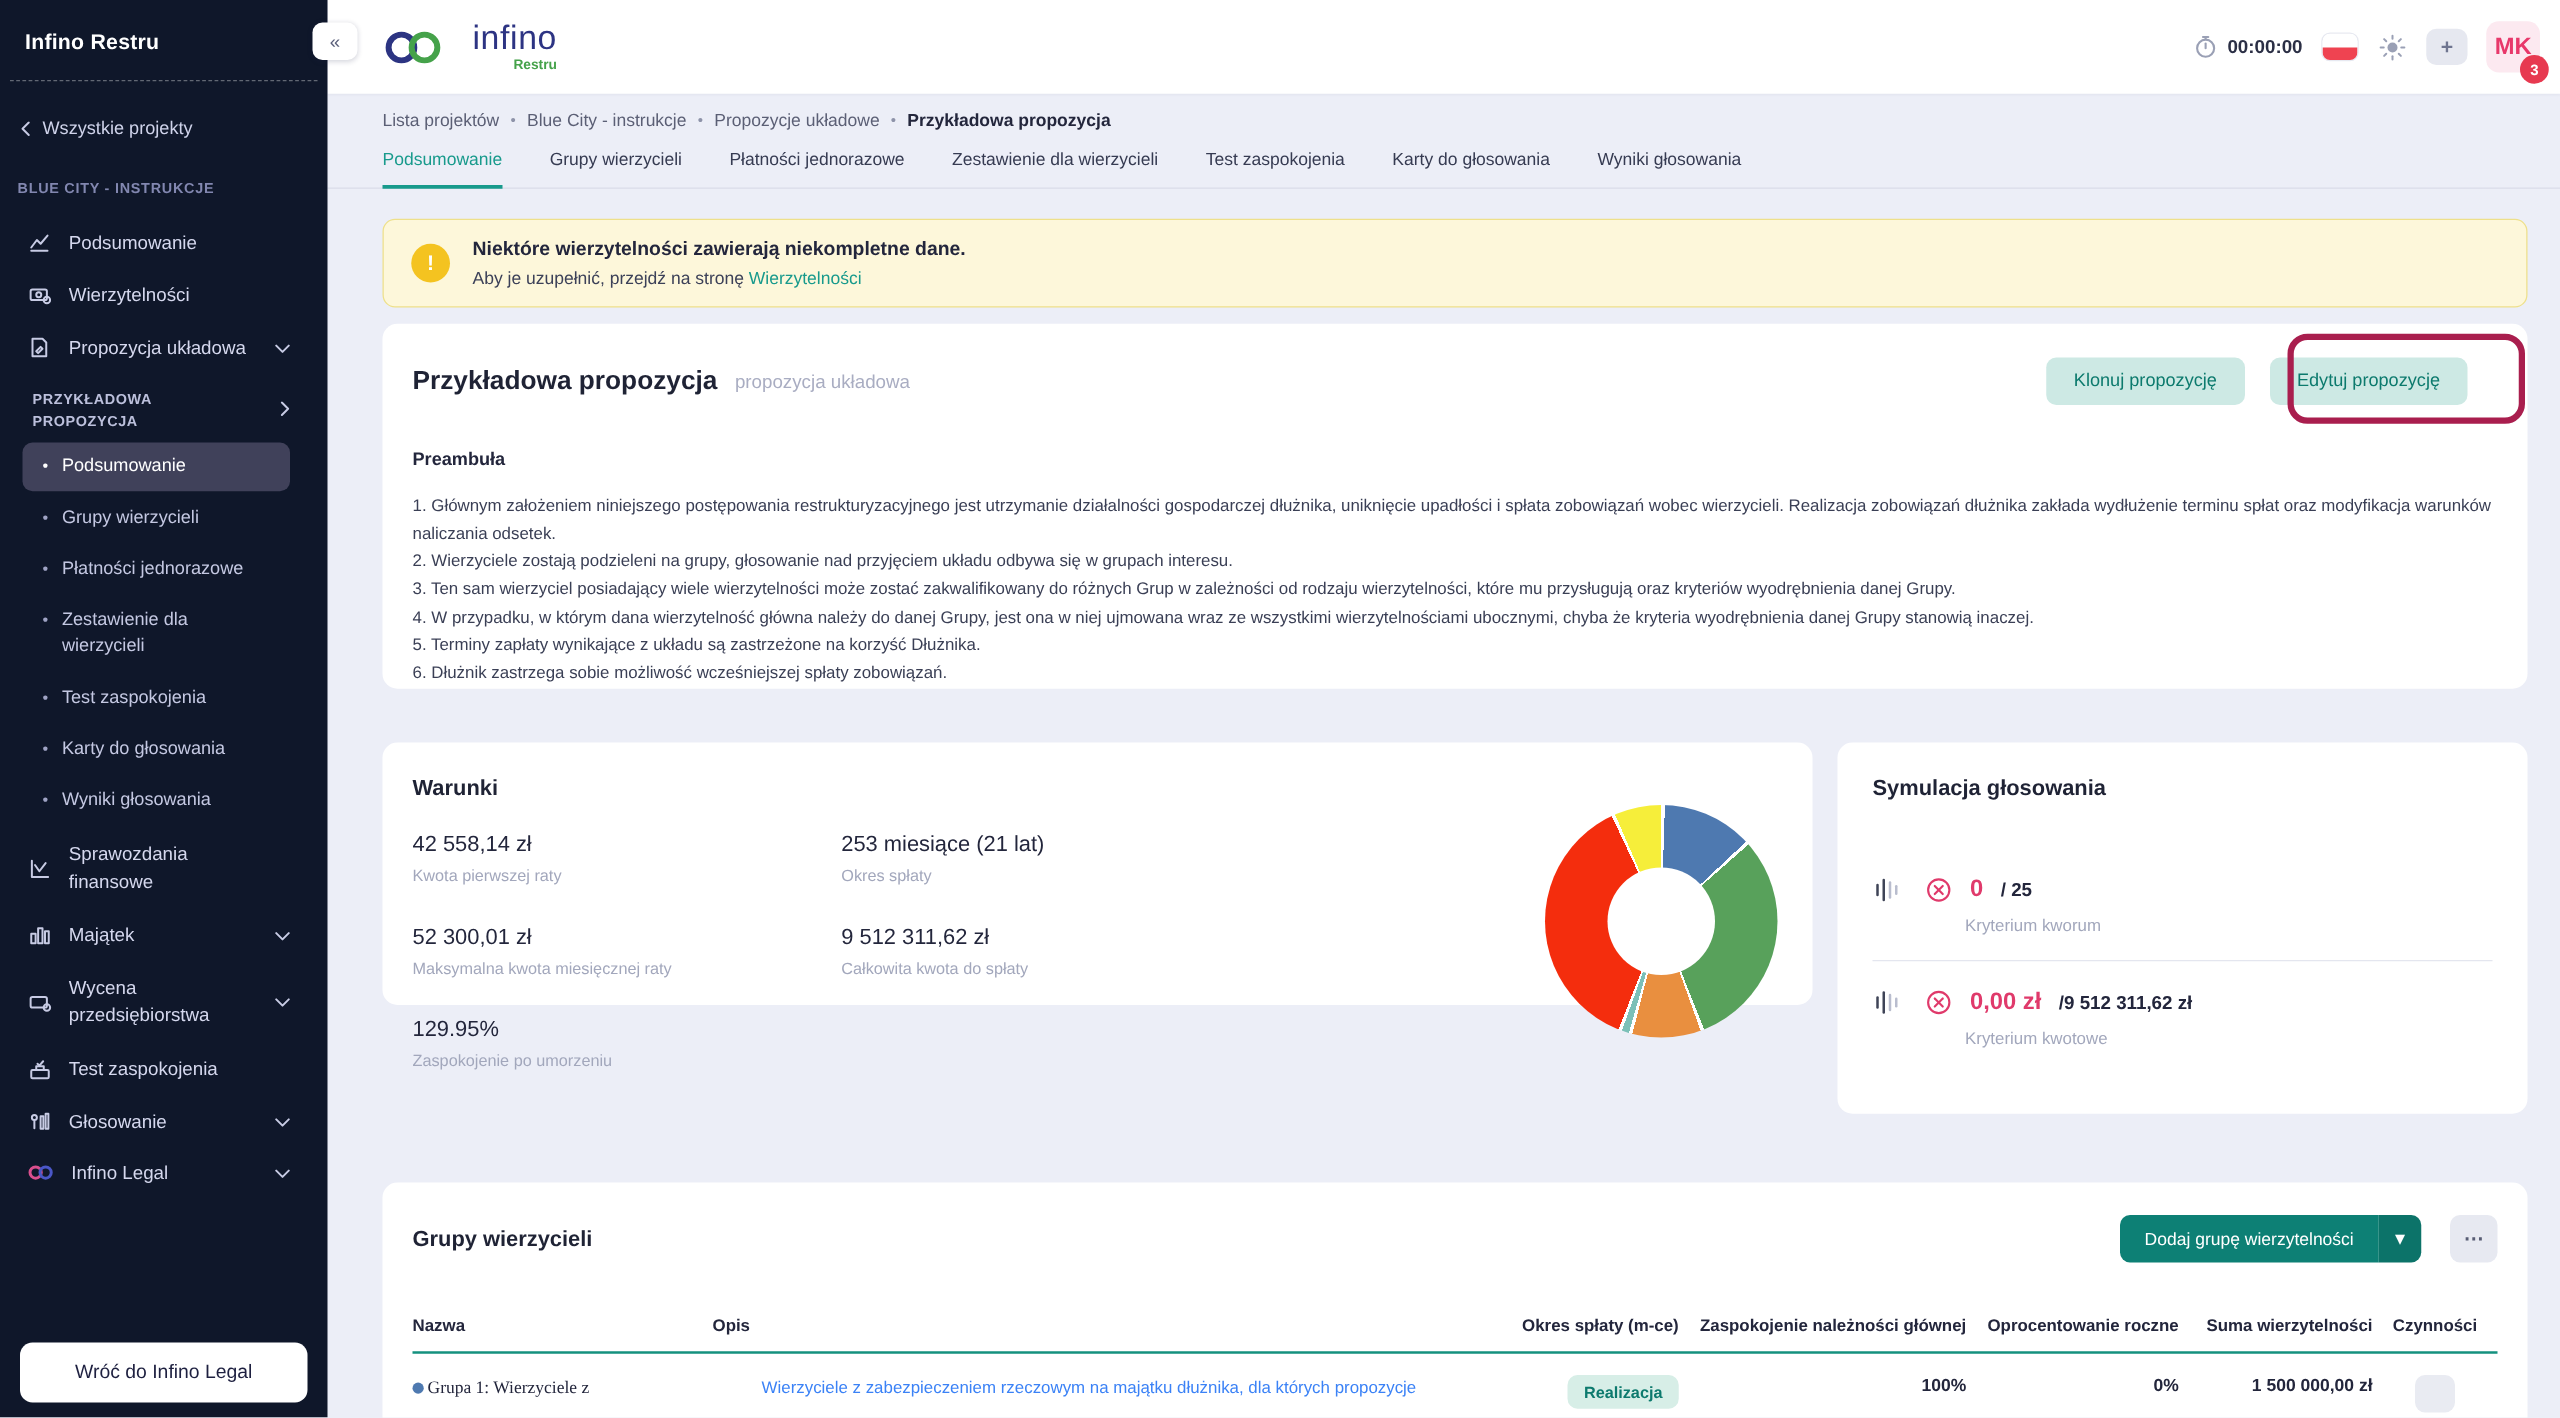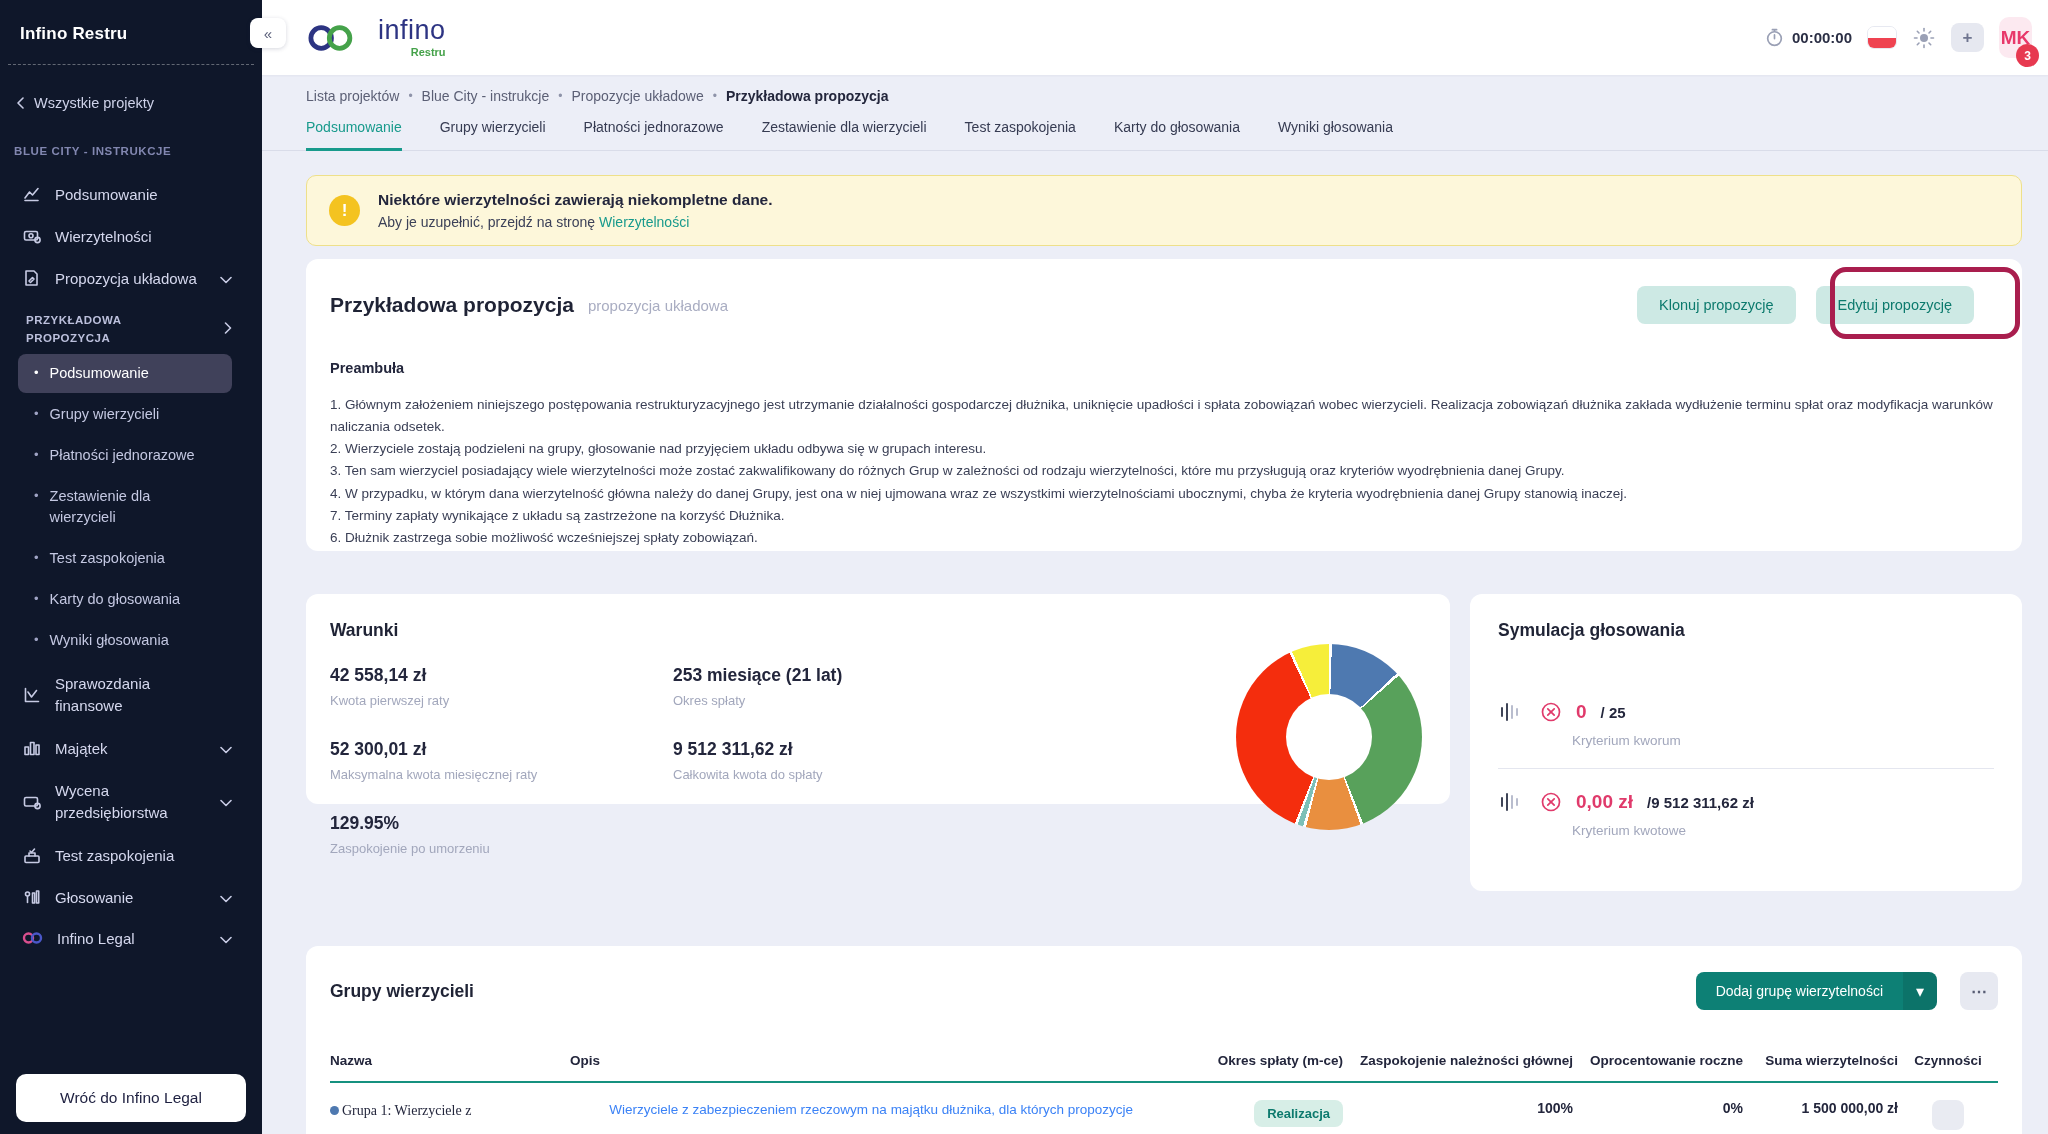--- a/index.html
+++ b/index.html
@@ -35,21 +35,21 @@
   .logo-text { display:flex; flex-direction:column; }
   .logo-name { font-size:27px; color:#2d3483; letter-spacing:.5px; line-height:1; }
   .logo-sub { font-size:11px; color:#45a24a; align-self:flex-end; margin-top:2px; font-weight:600; }
   .topbar-right { margin-left:auto; display:flex; align-items:center; gap:15px; }
   .timer { display:flex; align-items:center; gap:7px; }
   .timer-text { font-size:15px; font-weight:700; color:#2b2f45; }
   .flag { width:30px; height:23px; border-radius:7px; overflow:hidden; border:1px solid #e7e9f1; cursor:pointer; }
   .flag .top { height:50%; background:#ffffff; }
   .flag .bottom { height:50%; background:#ef4351; }
   .plus-btn { width:33px; height:29px; background:#e6e8f0; border-radius:8px; display:flex; align-items:center; justify-content:center; color:#6f7590; font-size:17px; font-weight:600; cursor:pointer; }
-  .avatar { position:relative; width:33px; height:41px; background:#fce9f0; border-radius:10px; display:flex; align-items:center; justify-content:center; color:#e8386a; font-weight:700; font-size:19px; cursor:pointer; }
+  .avatar { position:relative; width:43px; height:41px; background:#fce9f0; border-radius:10px; display:flex; align-items:center; justify-content:center; color:#e8386a; font-weight:700; font-size:19px; cursor:pointer; }
   .avatar-badge { position:absolute; right:-7px; bottom:-9px; width:23px; height:23px; border-radius:50%; background:#e73950; color:#ffffff; font-size:12px; font-weight:700; display:flex; align-items:center; justify-content:center; }
 
   .breadcrumbs { display:flex; align-items:center; gap:9px; padding:13px 0 0 44px; font-size:14px; color:#5b5f75; }
   .crumb { cursor:pointer; }
   .crumb-sep { color:#8e93a9; font-size:12px; }
   .crumb.current { color:#23263c; font-weight:700; cursor:default; }
 
   .tabs { display:flex; gap:38px; margin-top:15px; padding-left:44px; border-bottom:1px solid #d9dce9; }
   .tab { padding-bottom:13px; font-size:14px; color:#363b52; cursor:pointer; }
   .tab.active { color:#189a8c; border-bottom:3px solid #189a8c; margin-bottom:-1px; }
@@ -69,21 +69,21 @@
   .annotation-box { position:absolute; right:2px; top:8px; width:190px; height:72px; border:5px solid #a91e4e; border-radius:16px; pointer-events:none; }
   .preamble-title { margin-top:36px; font-size:14.5px; font-weight:700; color:#23263c; }
   .preamble { margin-top:18px; font-size:13.5px; color:#3a3f55; line-height:1.64; }
 
   .cards-row { display:flex; gap:20px; margin:43px 26px 0 44px; }
   .card { background:#ffffff; border-radius:12px; }
   .card-warunki { position:relative; width:1144px; height:210px; padding:26px 24px; }
   .card-sim { flex:1; height:297px; padding:26px 28px; }
   .card-h { font-size:17.5px; font-weight:700; color:#1f2335; }
   .stats-grid { display:grid; grid-template-columns:343px 1fr; row-gap:31px; margin-top:24px; width:720px; }
-  .stat-value { font-size:17.5px; font-weight:700; color:#23263c; }
+  .stat-value { font-size:17.5px; font-weight:400; color:#23263c; }
   .stat-label { margin-top:7px; font-size:13px; color:#a2a7bc; }
 
   .donut { position:absolute; right:28px; top:50px; width:186px; height:186px; border-radius:50%; }
   .donut::after { content:""; position:absolute; left:50%; top:50%; width:86px; height:86px; margin:-43px 0 0 -43px; background:#ffffff; border-radius:50%; }
 
   .sim-rows { margin-top:58px; }
   .sim-row { display:flex; align-items:center; gap:14px; }
   .sim-value { color:#e03a6b; font-weight:700; font-size:19px; }
   .sim-total { color:#23263c; font-weight:700; font-size:15px; }
   .sim-caption { margin:8px 0 0 74px; font-size:13.5px; color:#a2a7bc; }
@@ -335,21 +335,21 @@
         <button class="btn-light">Edytuj propozycję</button>
       </div>
     </div>
     <div class="annotation-box"></div>
     <h3 class="preamble-title">Preambuła</h3>
     <div class="preamble">
       <div>1. Głównym założeniem niniejszego postępowania restrukturyzacyjnego jest utrzymanie działalności gospodarczej dłużnika, uniknięcie upadłości i spłata zobowiązań wobec wierzycieli. Realizacja zobowiązań dłużnika zakłada wydłużenie terminu spłat oraz modyfikacja warunków naliczania odsetek.</div>
       <div>2. Wierzyciele zostają podzieleni na grupy, głosowanie nad przyjęciem układu odbywa się w grupach interesu.</div>
       <div>3. Ten sam wierzyciel posiadający wiele wierzytelności może zostać zakwalifikowany do różnych Grup w zależności od rodzaju wierzytelności, które mu przysługują oraz kryteriów wyodrębnienia danej Grupy.</div>
       <div>4. W przypadku, w którym dana wierzytelność główna należy do danej Grupy, jest ona w niej ujmowana wraz ze wszystkimi wierzytelnościami ubocznymi, chyba że kryteria wyodrębnienia danej Grupy stanowią inaczej.</div>
-      <div>7. Terminy zapłaty wynikające z układu są zastrzeżone na korzyść Dłużnika.</div>
+      <div>5. Terminy zapłaty wynikające z układu są zastrzeżone na korzyść Dłużnika.</div>
       <div>6. Dłużnik zastrzega sobie możliwość wcześniejszej spłaty zobowiązań.</div>
     </div>
   </section>
 
   <div class="cards-row">
     <section class="card card-warunki">
       <h2 class="card-h">Warunki</h2>
       <div class="stats-grid">
         <div>
           <div class="stat-value">42 558,14 zł</div>

